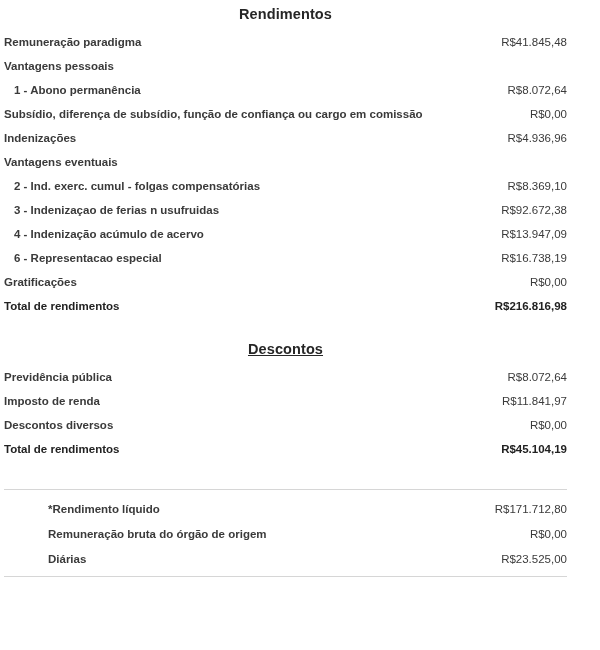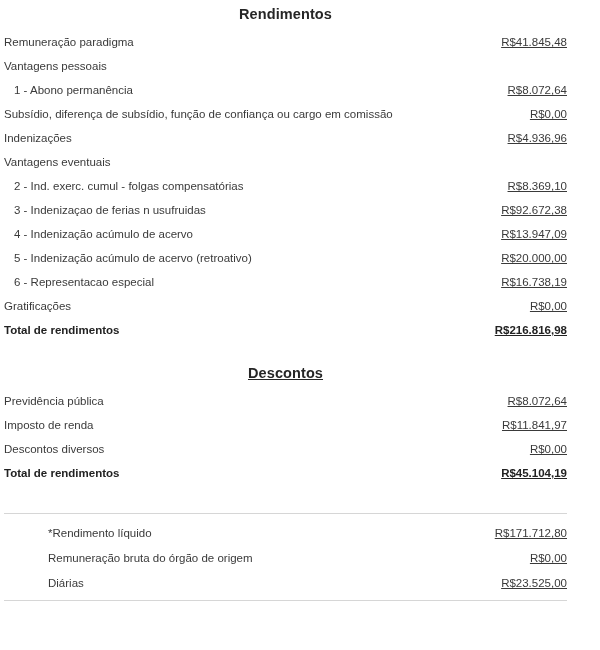--- a/index.html
+++ b/index.html
@@ -34,22 +34,22 @@
   }
   .row {
     height: 24px;
     display: flex;
     justify-content: space-between;
     align-items: center;
     font-size: 11.5px;
     line-height: 14px;
     color: var(--text-color, #3a3a3a);
   }
-  .row .label { white-space: nowrap; text-align: left; }
-  .row .value { white-space: nowrap; text-align: center; text-decoration: underline; }
+  .row .label { white-space: nowrap; text-align: left; font-weight: bold; }
+  .row .value { white-space: nowrap; text-align: center; }
   .row.indent .label { padding-left: 10px; }
   .row.bold { font-weight: 700; color: var(--bold-color, #222222); }
   .summary {
     margin-top: 28px;
     border-top: 1px solid var(--divider-color, #d6d6d6);
     padding-top: 7px;
   }
   .summary .row { height: 24.8px; margin-left: 44px; }
   .bottom-divider {
     margin-top: 5px;
@@ -104,24 +104,20 @@
   <div class="row indent">
     <span class="label">3 - Indenizaçao de ferias n usufruidas</span>
     <span class="value">R$92.672,38</span>
   </div>
 
   <div class="row indent">
     <span class="label">4 - Indenização acúmulo de acervo</span>
     <span class="value">R$13.947,09</span>
   </div>
 
-  <div class="row indent">
-    <span class="label">5 - Indenização acúmulo de acervo (retroativo)</span>
-    <span class="value">R$20.000,00</span>
-  </div>
 
   <div class="row indent">
     <span class="label">6 - Representacao especial</span>
     <span class="value">R$16.738,19</span>
   </div>
 
   <div class="row">
     <span class="label">Gratificações</span>
     <span class="value">R$0,00</span>
   </div>

